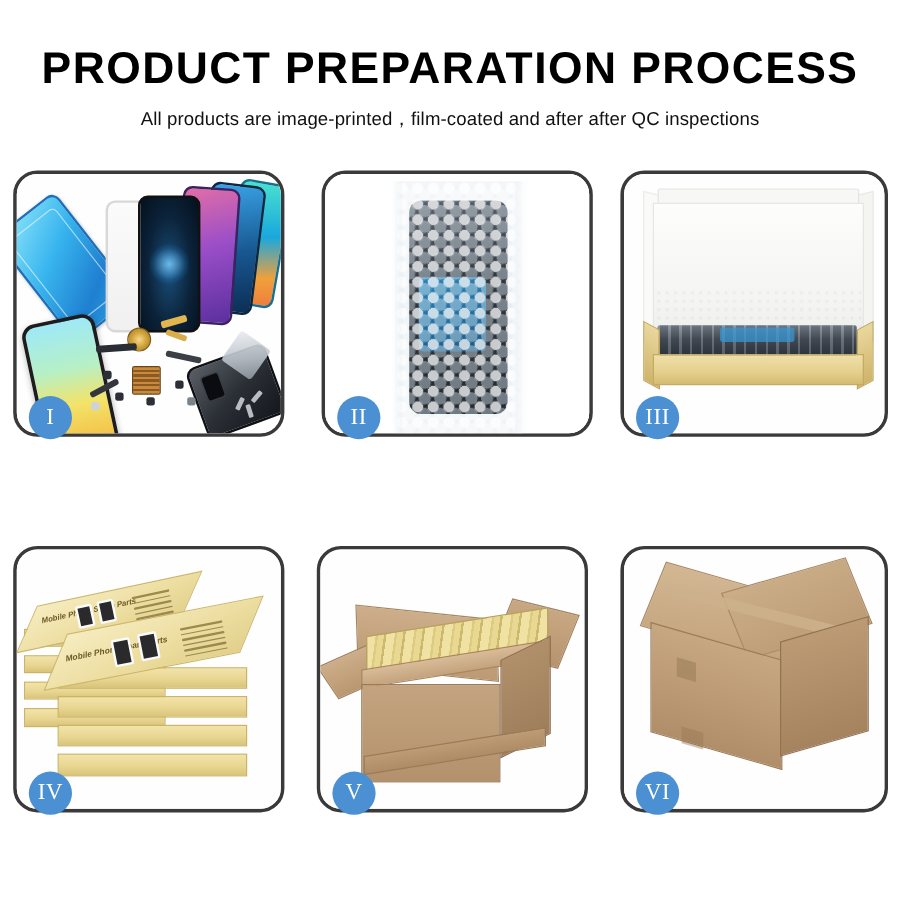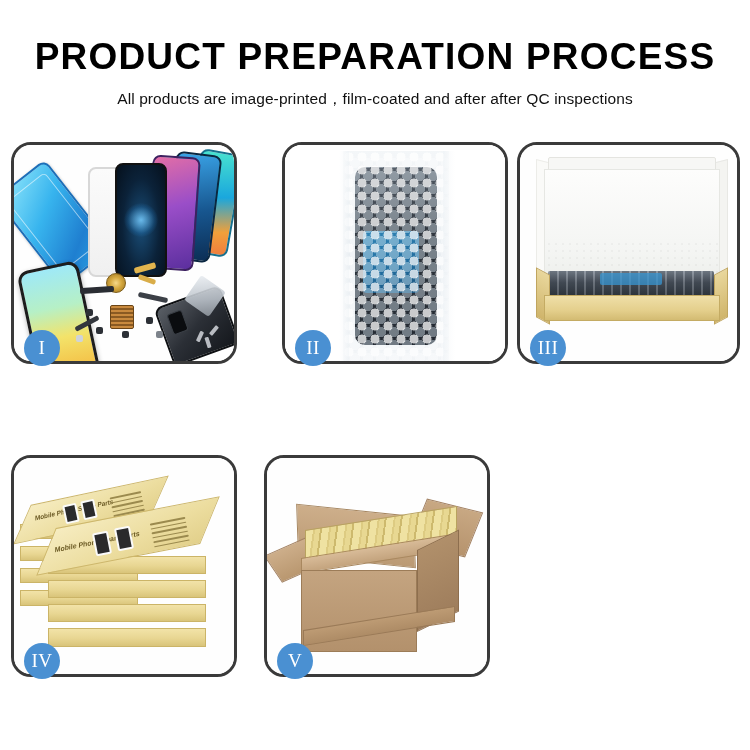--- a/index.html
+++ b/index.html
@@ -35,21 +35,21 @@
     overflow: visible;
   }
   .panel .clip {
     position:absolute; inset:0;
     border-radius: 17px;
     overflow: hidden;
     background: #fefefe;
   }
   
   .p1 { left: 11px;  top: 142px; width: 226px; height: 222px; }
-  .p2 { left: 282px; top: 142px; width: 226px; height: 222px; text-decoration: underline; }
+  .p2 { left: 268px; top: 142px; width: 226px; height: 222px; text-decoration: underline; }
   .p3 { left: 517px; top: 142px; width: 223px; height: 222px; }
   .p4 { left: 11px;  top: 455px; width: 226px; height: 222px; }
   .p5 { left: 264px; top: 455px; width: 226px; height: 222px; }
   .p6 { left: 517px; top: 455px; width: 223px; height: 222px; }
 
   
   .badge {
     position: absolute;
     left: 10px; bottom: -5px;
     width: 36px; height: 36px;
@@ -480,15 +480,29 @@
           <div class="c5-fill"></div>
           <div class="c5-top-rim"></div>
           <div class="c5-body"></div>
           <div class="c5-side"></div>
           <div class="c5-flapFront"></div>
         </div>
       </div>
       <div class="badge">V</div>
     </div>
 
+    <div class="panel p6">
+      <div class="clip">
+        <div class="scene">
+          <div class="c6-top"></div>
+          <div class="c6-top2"></div>
+          <div class="c6-tape"></div>
+          <div class="c6-left"></div>
+          <div class="c6-right"></div>
+          <div class="c6-tab1"></div>
+          <div class="c6-tab2"></div>
+        </div>
+      </div>
+      <div class="badge">VI</div>
+    </div>
 
   </div>
 </div>
 
 </body></html>

